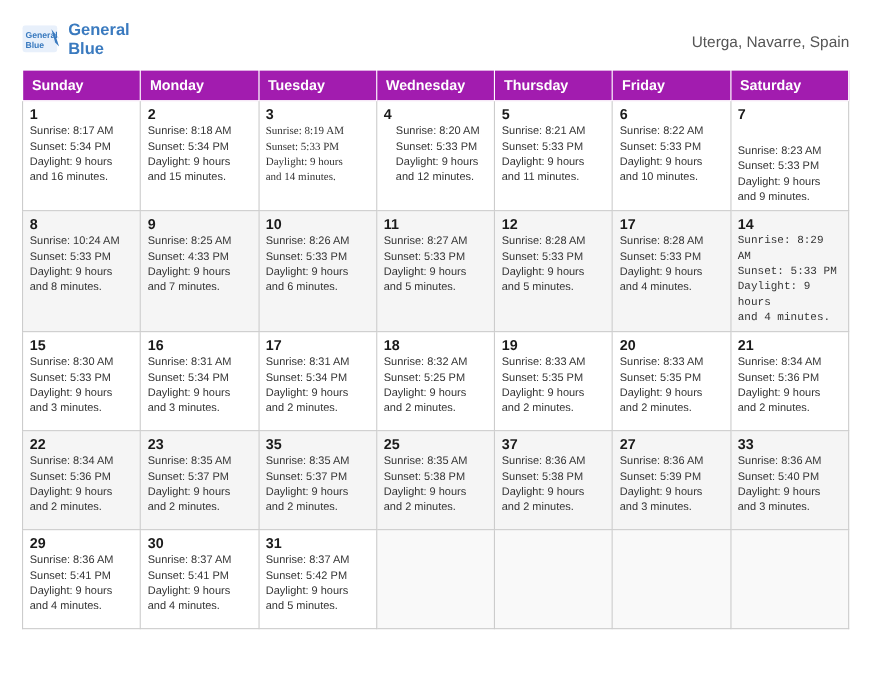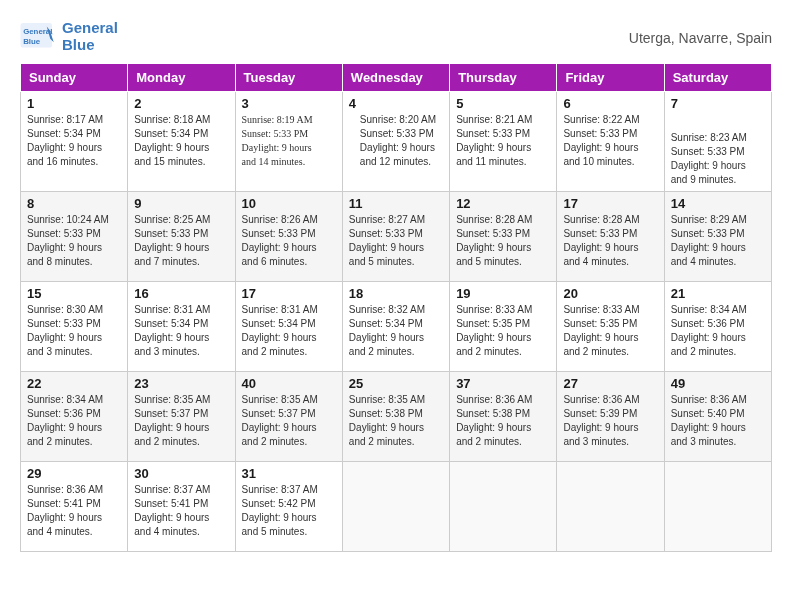--- a/index.html
+++ b/index.html
@@ -168,21 +168,21 @@
         <td>
           <span class="day-num">8</span>
           <div class="day-info" style="white-space: pre-line;">Sunrise: 10:24 AM
 Sunset: 5:33 PM
 Daylight: 9 hours
 and 8 minutes.</div>
         </td>
         <td>
           <span class="day-num">9</span>
           <div class="day-info" style="white-space: pre-line;">Sunrise: 8:25 AM
-Sunset: 5:33 PM
+Sunset: 4:33 PM
 Daylight: 9 hours
 and 7 minutes.</div>
         </td>
         <td>
           <span class="day-num">10</span>
           <div class="day-info" style="white-space: pre-line;">Sunrise: 8:26 AM
 Sunset: 5:33 PM
 Daylight: 9 hours
 and 6 minutes.</div>
         </td>
@@ -202,21 +202,21 @@
         </td>
         <td>
           <span class="day-num">17</span>
           <div class="day-info" style="white-space: pre-line;">Sunrise: 8:28 AM
 Sunset: 5:33 PM
 Daylight: 9 hours
 and 4 minutes.</div>
         </td>
         <td>
           <span class="day-num">14</span>
-          <div class="day-info" style="white-space: pre-line;">Sunrise: 8:29 AM
+          <div class="day-info" style="white-space: pre-line; font-family: Liberation Mono, monospace;">Sunrise: 8:29 AM
 Sunset: 5:33 PM
 Daylight: 9 hours
 and 4 minutes.</div>
         </td>
       </tr>
       <tr>
         <td>
           <span class="day-num">15</span>
           <div class="day-info" style="white-space: pre-line;">Sunrise: 8:30 AM
 Sunset: 5:33 PM
@@ -233,21 +233,21 @@
         <td>
           <span class="day-num">17</span>
           <div class="day-info" style="white-space: pre-line;">Sunrise: 8:31 AM
 Sunset: 5:34 PM
 Daylight: 9 hours
 and 2 minutes.</div>
         </td>
         <td>
           <span class="day-num">18</span>
           <div class="day-info" style="white-space: pre-line;">Sunrise: 8:32 AM
-Sunset: 5:34 PM
+Sunset: 5:25 PM
 Daylight: 9 hours
 and 2 minutes.</div>
         </td>
         <td>
           <span class="day-num">19</span>
           <div class="day-info" style="white-space: pre-line;">Sunrise: 8:33 AM
 Sunset: 5:35 PM
 Daylight: 9 hours
 and 2 minutes.</div>
         </td>
@@ -275,21 +275,21 @@
 and 2 minutes.</div>
         </td>
         <td>
           <span class="day-num">23</span>
           <div class="day-info" style="white-space: pre-line;">Sunrise: 8:35 AM
 Sunset: 5:37 PM
 Daylight: 9 hours
 and 2 minutes.</div>
         </td>
         <td>
-          <span class="day-num">40</span>
+          <span class="day-num">35</span>
           <div class="day-info" style="white-space: pre-line;">Sunrise: 8:35 AM
 Sunset: 5:37 PM
 Daylight: 9 hours
 and 2 minutes.</div>
         </td>
         <td>
           <span class="day-num">25</span>
           <div class="day-info" style="white-space: pre-line;">Sunrise: 8:35 AM
 Sunset: 5:38 PM
 Daylight: 9 hours
@@ -303,21 +303,21 @@
 and 2 minutes.</div>
         </td>
         <td>
           <span class="day-num">27</span>
           <div class="day-info" style="white-space: pre-line;">Sunrise: 8:36 AM
 Sunset: 5:39 PM
 Daylight: 9 hours
 and 3 minutes.</div>
         </td>
         <td>
-          <span class="day-num">49</span>
+          <span class="day-num">33</span>
           <div class="day-info" style="white-space: pre-line;">Sunrise: 8:36 AM
 Sunset: 5:40 PM
 Daylight: 9 hours
 and 3 minutes.</div>
         </td>
       </tr>
       <tr>
         <td>
           <span class="day-num">29</span>
           <div class="day-info" style="white-space: pre-line;">Sunrise: 8:36 AM

